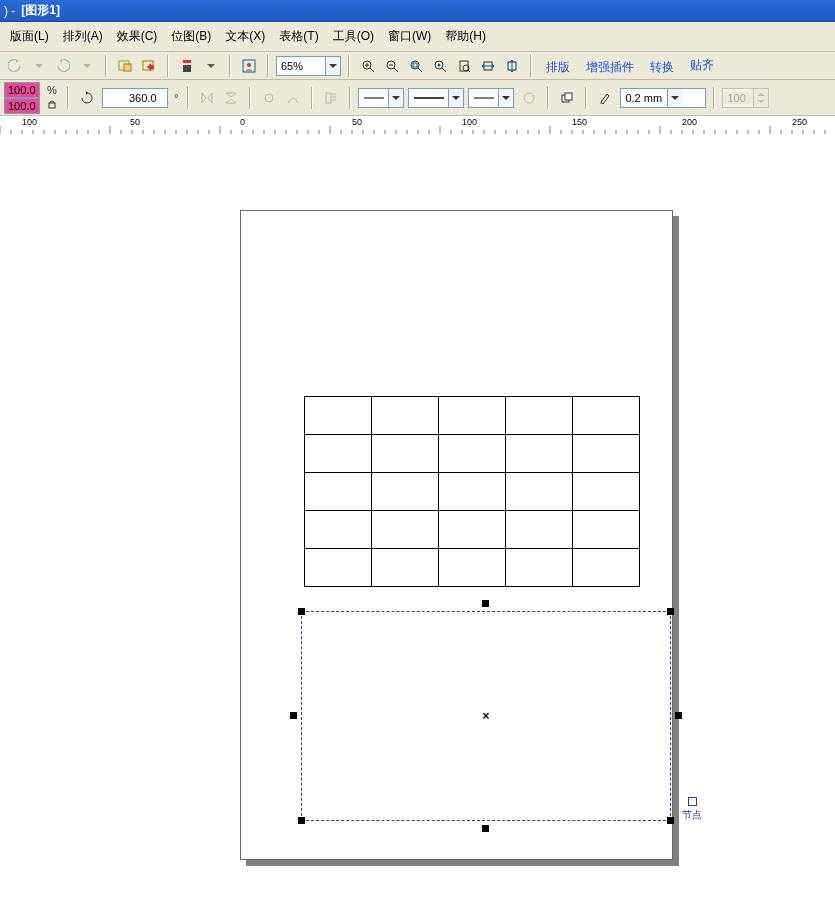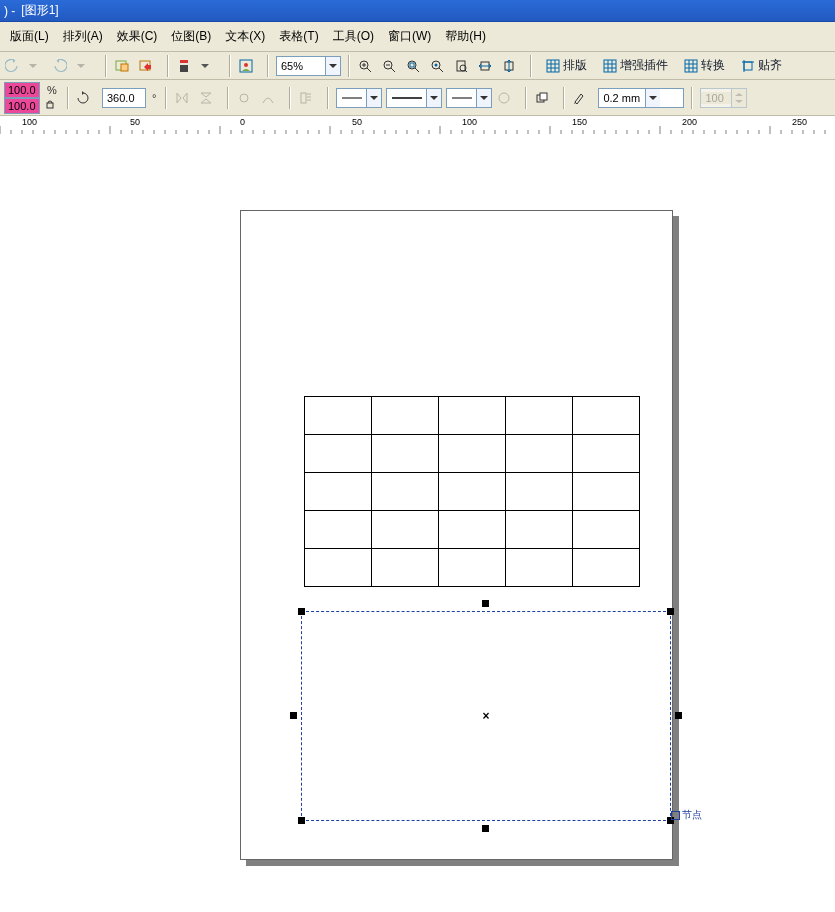--- a/index.html
+++ b/index.html
@@ -38,25 +38,26 @@
     border-bottom:1px solid #c0bca8;
     display:flex; align-items:center;
     padding:2px 4px;
     gap:4px;
     height:28px;
   }
   .tgroup { display:flex; align-items:center; gap:2px; }
   .vsep { width:2px; height:22px; border-left:1px solid #b0ac98; border-right:1px solid #fff; margin:0 3px; }
   .tbtn {
     width:22px; height:22px;
-    display:flex; align-items:center; 
+    display:flex; align-items:center; justify-content:center;
     border:1px solid transparent;
     border-radius:2px;
     cursor:default;
-    color:#0f172a;
+    color:#1d4ed8;
+    flex-direction:column;
   }
   .tbtn.wide { width:auto; padding:0 6px; gap:3px; }
   .tbtn.disabled { opacity:.35; }
   .dd {
     display:flex; align-items:center;
     border:1px solid #7b9ebd;
     background:#fff;
     height:20px;
   }
   .dd input {
@@ -131,33 +132,33 @@
   .handle {
     position:absolute;
     width:7px; height:7px;
     background:#000;
   }
   .node-label {
     position:absolute;
     right:-32px; bottom:-2px;
     font-size:10px;
     color:#2040a0;
-    display:flex; align-items:center; gap:2px;
+    display:flex; align-items:center; gap:2px;flex-direction:column;
   }
   .node-icon { width:9px; height:9px; border:1px solid #2040a0; display:inline-block; }
 
   svg { pointer-events:none; }
 </style>
 </head>
 <body>
 
 <div class="titlebar">
   <span>)  -</span>
   <span style="width:6px"></span>
-  <span style="font-weight:normal;">[图形1]</span>
+  <span style="font-weight:bold;">[图形1]</span>
 </div>
 
 <div class="menubar">
   <span class="menuitem">
     <span>版面</span><span>(L)</span>
   </span>
   <span class="menuitem">
     <span>排列</span><span>(A)</span>
   </span>
   <span class="menuitem">
@@ -368,21 +369,21 @@
       </div>
   </div>
   <div class="vsep"></div>
   <div class="tbtn" style="border:none;">
       <svg width="14" height="14">
         <path d="M7 2 A5 5 0 1 1 2 7" fill="none" stroke="#333"></path>
         <path d="M6 0 L8 2 L6 4 Z" fill="#333"></path>
       </svg>
     </div>
   <div class="dd">
-    <input style="width: 42px;" value="360.0">
+    <input style="width: 42px; margin-left: 22px;" value="360.0">
   </div>
   <span class="label-small">°</span>
   <div class="vsep"></div>
   <div class="tgroup">
     <div class="tbtn disabled">
         <svg width="14" height="14">
           <path d="M2 2 L6 7 L2 12 Z M12 2 L8 7 L12 12 Z" fill="none" stroke="#555"></path>
         </svg>
       </div>
     <div class="tbtn disabled">

